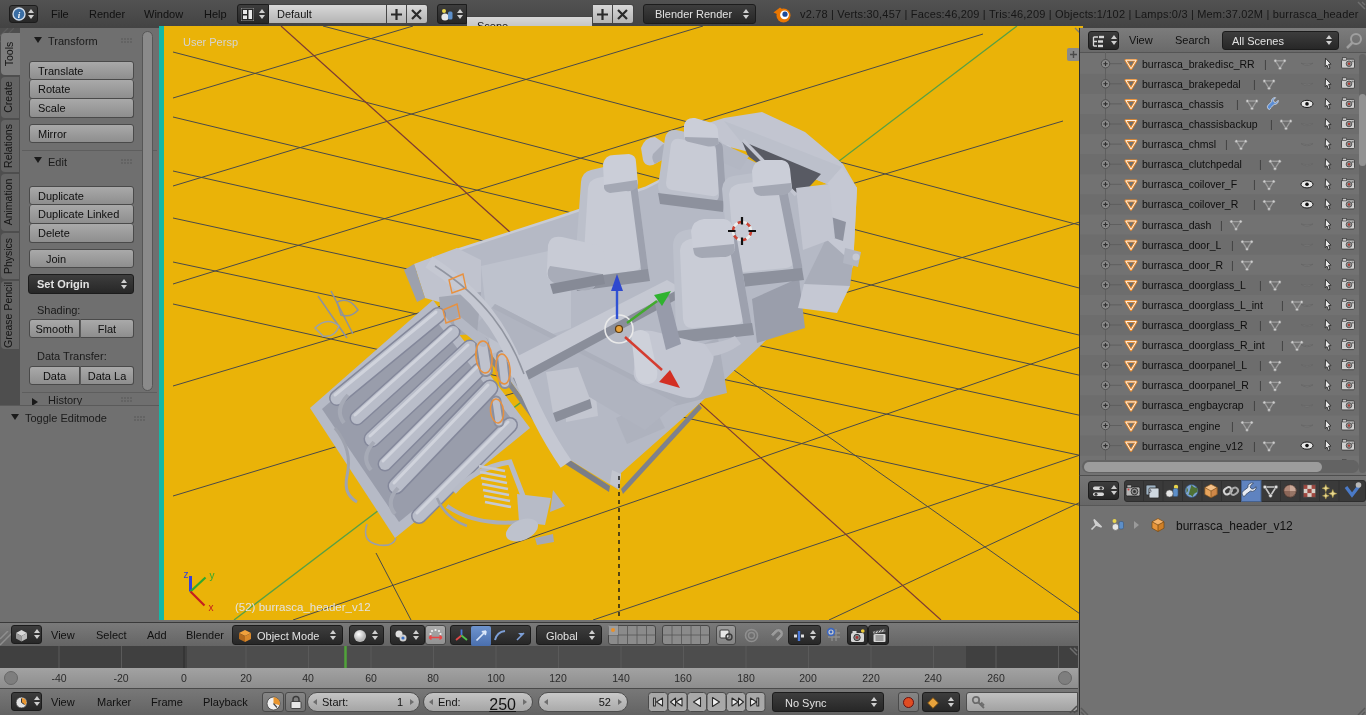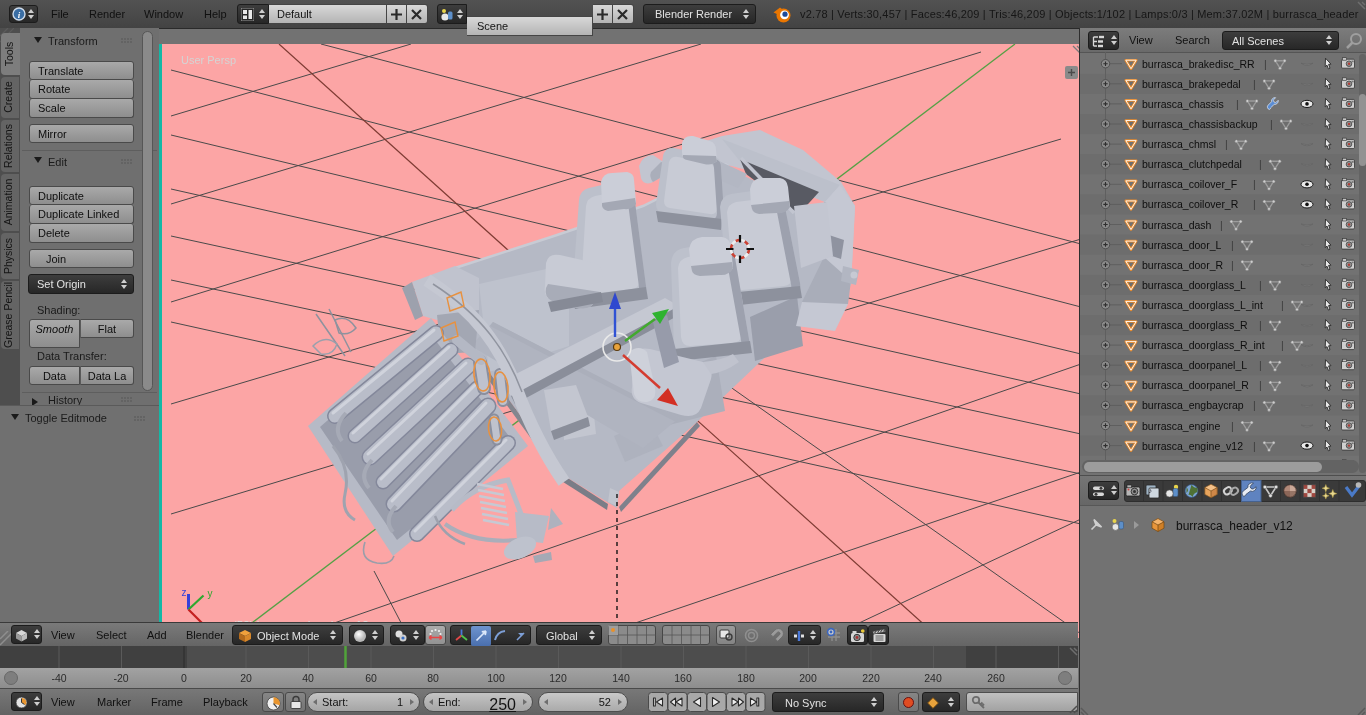--- a/index.html
+++ b/index.html
@@ -167,31 +167,31 @@
           <circle cx="2" cy="5" r="1"></circle>
           <circle cx="5" cy="5" r="1"></circle>
           <circle cx="8" cy="5" r="1"></circle>
           <circle cx="11" cy="5" r="1"></circle>
         </g>
       </svg>
   <div class="abs sb" style="left:9px;top:158px;width:105px;height:19px;line-height:18px;text-align:left;padding-left:8px;">Duplicate</div>
   <div class="abs sb" style="left:9px;top:177px;width:105px;height:19px;line-height:18px;text-align:left;padding-left:8px;border-top:none;">Duplicate Linked</div>
   <div class="abs sb" style="left:9px;top:196px;width:105px;height:19px;line-height:18px;text-align:left;padding-left:8px;border-top:none;">Delete</div>
   <div class="abs sb" style="left:9px;top:221px;width:105px;height:19px;line-height:18px;text-align:left;padding-left:16px;">Join</div>
-  <div class="abs dk" style="left:8px;top:246px;width:106px;height:20px;">
+  <div class="abs dk" style="left:8px;top:246px;width:106px;height:20px;font-weight:bold;">
     <div class="abs wtxt" style="left:8px;top:3px;">Set Origin</div>
     <span class="abs" style="left:92px;top:4px;">
           <span class="stp stpu"></span>
         </span>
     <span class="abs" style="left:92px;top:10px;">
           <span class="stp stpd"></span>
         </span>
   </div>
   <div class="abs mtxt" style="left:17px;top:276px;color:#1a1a1a;">Shading:</div>
-  <div class="abs sb" style="left:9px;top:291px;width:51px;height:29px;line-height:18px;border-radius:3px 0 0 3px;font-style:italic;">Smooth</div>
+  <div class="abs sb" style="left:9px;top:291px;width:51px;height:19px;line-height:18px;border-radius:3px 0 0 3px;">Smooth</div>
   <div class="abs sb" style="left:60px;top:291px;width:54px;height:19px;line-height:18px;border-radius:0 3px 3px 0;border-left:1px solid #5a5a5a;">Flat</div>
   <div class="abs mtxt" style="left:17px;top:322px;color:#1a1a1a;">Data Transfer:</div>
   <div class="abs sb" style="left:9px;top:338px;width:51px;height:19px;line-height:18px;border-radius:3px 0 0 3px;">Data</div>
   <div class="abs sb" style="left:60px;top:338px;width:54px;height:19px;line-height:18px;border-radius:0 3px 3px 0;border-left:1px solid #5a5a5a;">Data La</div>
   <div class="abs" style="left:2px;top:364px;width:135px;height:1px;background:#5e5e5e;"></div>
   <div class="abs" style="left:12px;top:370px;width:0;height:0;border-top:4.5px solid transparent;border-bottom:4.5px solid transparent;border-left:6px solid #1a1a1a;"></div>
   <div class="abs mtxt" style="left:28px;top:366px;color:#1a1a1a;">History</div>
   <svg class="abs" style="left:100px;top:368px;" width="14" height="8" viewBox="0 0 14 8">
         <g fill="#5f5f5f">
           <circle cx="2" cy="2" r="1"></circle>
@@ -217,21 +217,21 @@
           <circle cx="8" cy="2" r="1"></circle>
           <circle cx="11" cy="2" r="1"></circle>
           <circle cx="2" cy="5" r="1"></circle>
           <circle cx="5" cy="5" r="1"></circle>
           <circle cx="8" cy="5" r="1"></circle>
           <circle cx="11" cy="5" r="1"></circle>
         </g>
       </svg>
 </div>
 
-<div class="abs" id="viewport" style="left:159px;top:44px;width:919px;height:594px;background:#fca5a5;border-left:3px solid #14b8a6;overflow:hidden;">
+<div class="abs" id="viewport" style="left:159px;top:26px;width:919px;height:594px;background:#eab308;border-left:5px solid #14b8a6;overflow:hidden;">
 <svg class="abs" style="left:9px;top:0;" width="910" height="594" viewBox="0 0 910 594">
 <g stroke="#4a4a4a" stroke-width="1" fill="none">
 <path d="M150 0 L910 200"></path>
 <path d="M0 26 L910 263"></path>
 <path d="M0 91 L910 310"></path>
 <path d="M0 145 L910 350"></path>
 <path d="M0 192 L910 390"></path>
 <path d="M0 236 L910 430"></path>
 <path d="M0 278 L910 480"></path>
 <path d="M531 323 L910 590"></path>

